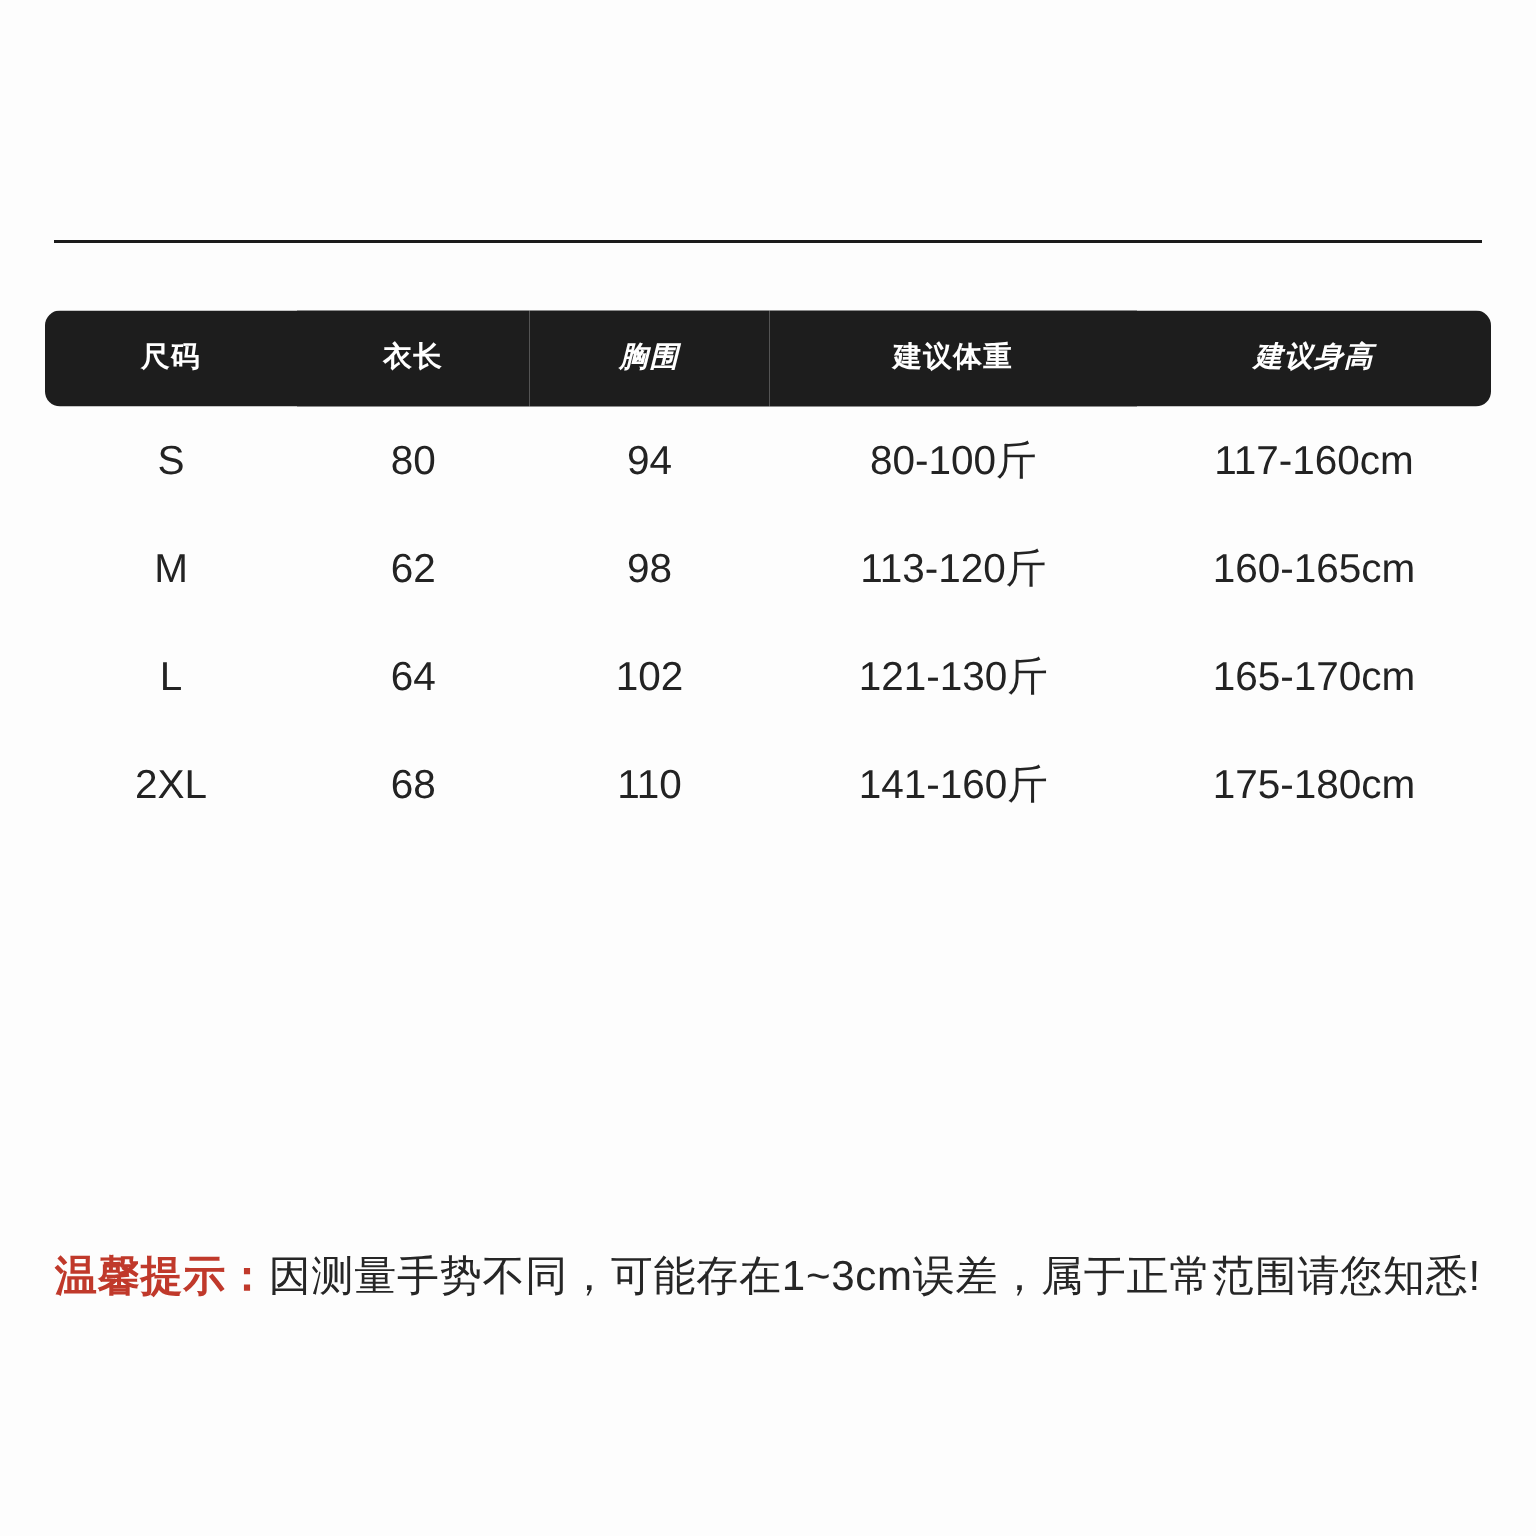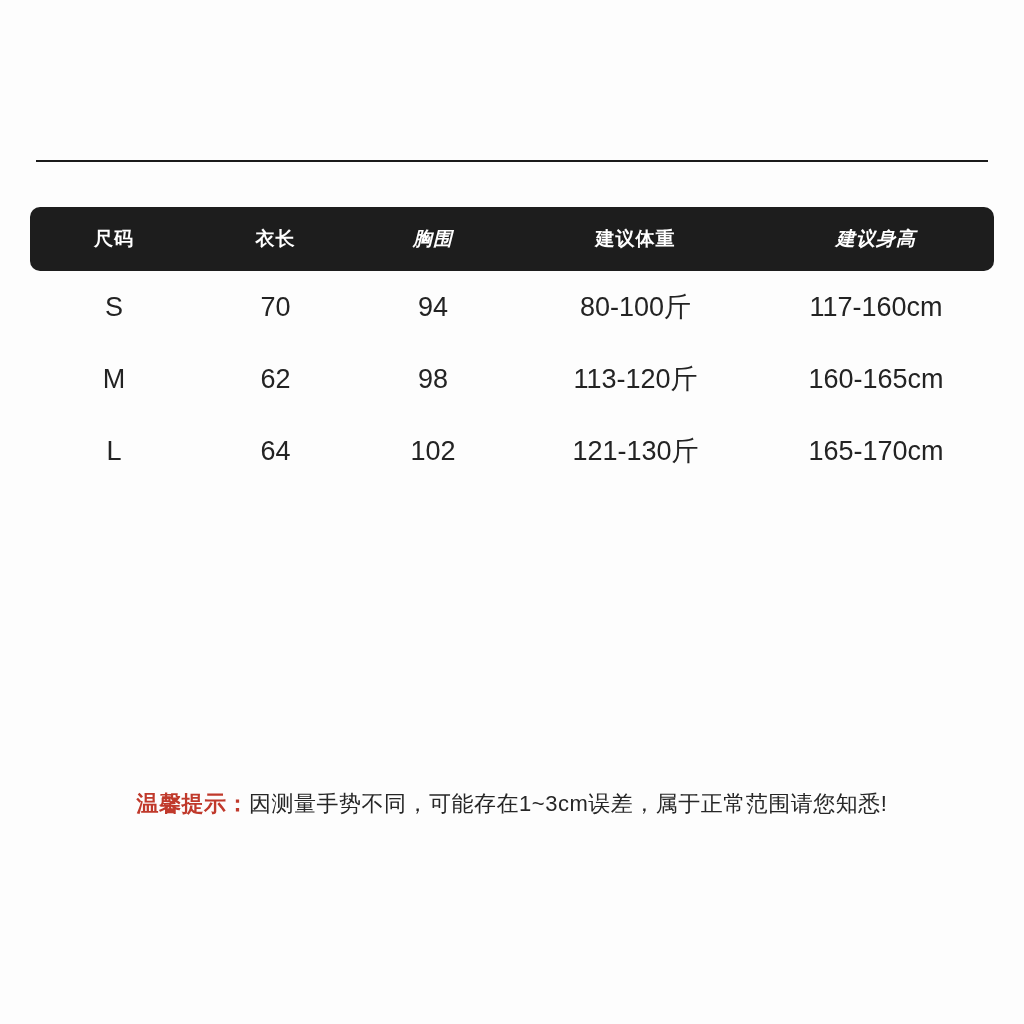--- a/index.html
+++ b/index.html
@@ -85,24 +85,24 @@
 
   .col-size   { width: 168px; }
   .col-length { width: 155px; }
   .col-bust   { width: 160px; font-style: italic; }
   .col-weight { width: 245px; }
   .col-height { width: 236px; font-style: italic; }
 
   .note {
     position: absolute;
     left: 30px;
-    top: 789px;
+    top: 832px;
     width: 964px;
     text-align: center;
-    font-size: 22px;
+    font-size: 28px;
     color: #262626;
     letter-spacing: 0.5px;
   }
 
   .note .note-label {
     color: #c0392b;
     font-weight: bold;
   }
 
   .note .note-text {
@@ -124,39 +124,46 @@
             <th class="col-size">尺码</th>
             <th class="col-length">衣长</th>
             <th class="col-bust">胸围</th>
             <th class="col-weight">建议体重</th>
             <th class="col-height">建议身高</th>
           </tr>
         </thead>
         <tbody>
           <tr>
             <td>S</td>
-            <td>70</td>
+            <td>80</td>
             <td>94</td>
             <td>80-100斤</td>
             <td>117-160cm</td>
           </tr>
           <tr>
             <td>M</td>
             <td>62</td>
             <td>98</td>
             <td>113-120斤</td>
             <td>160-165cm</td>
           </tr>
           <tr>
             <td>L</td>
             <td>64</td>
             <td>102</td>
             <td>121-130斤</td>
             <td>165-170cm</td>
           </tr>
+          <tr>
+            <td>2XL</td>
+            <td>68</td>
+            <td>110</td>
+            <td>141-160斤</td>
+            <td>175-180cm</td>
+          </tr>
         </tbody>
       </table>
     </div>
 
     <div class="note">
       <span class="note-label">温馨提示：</span><span class="note-text">因测量手势不同，可能存在1~3cm误差，属于正常范围请您知悉!</span>
     </div>
 
   </div>
 </div>

